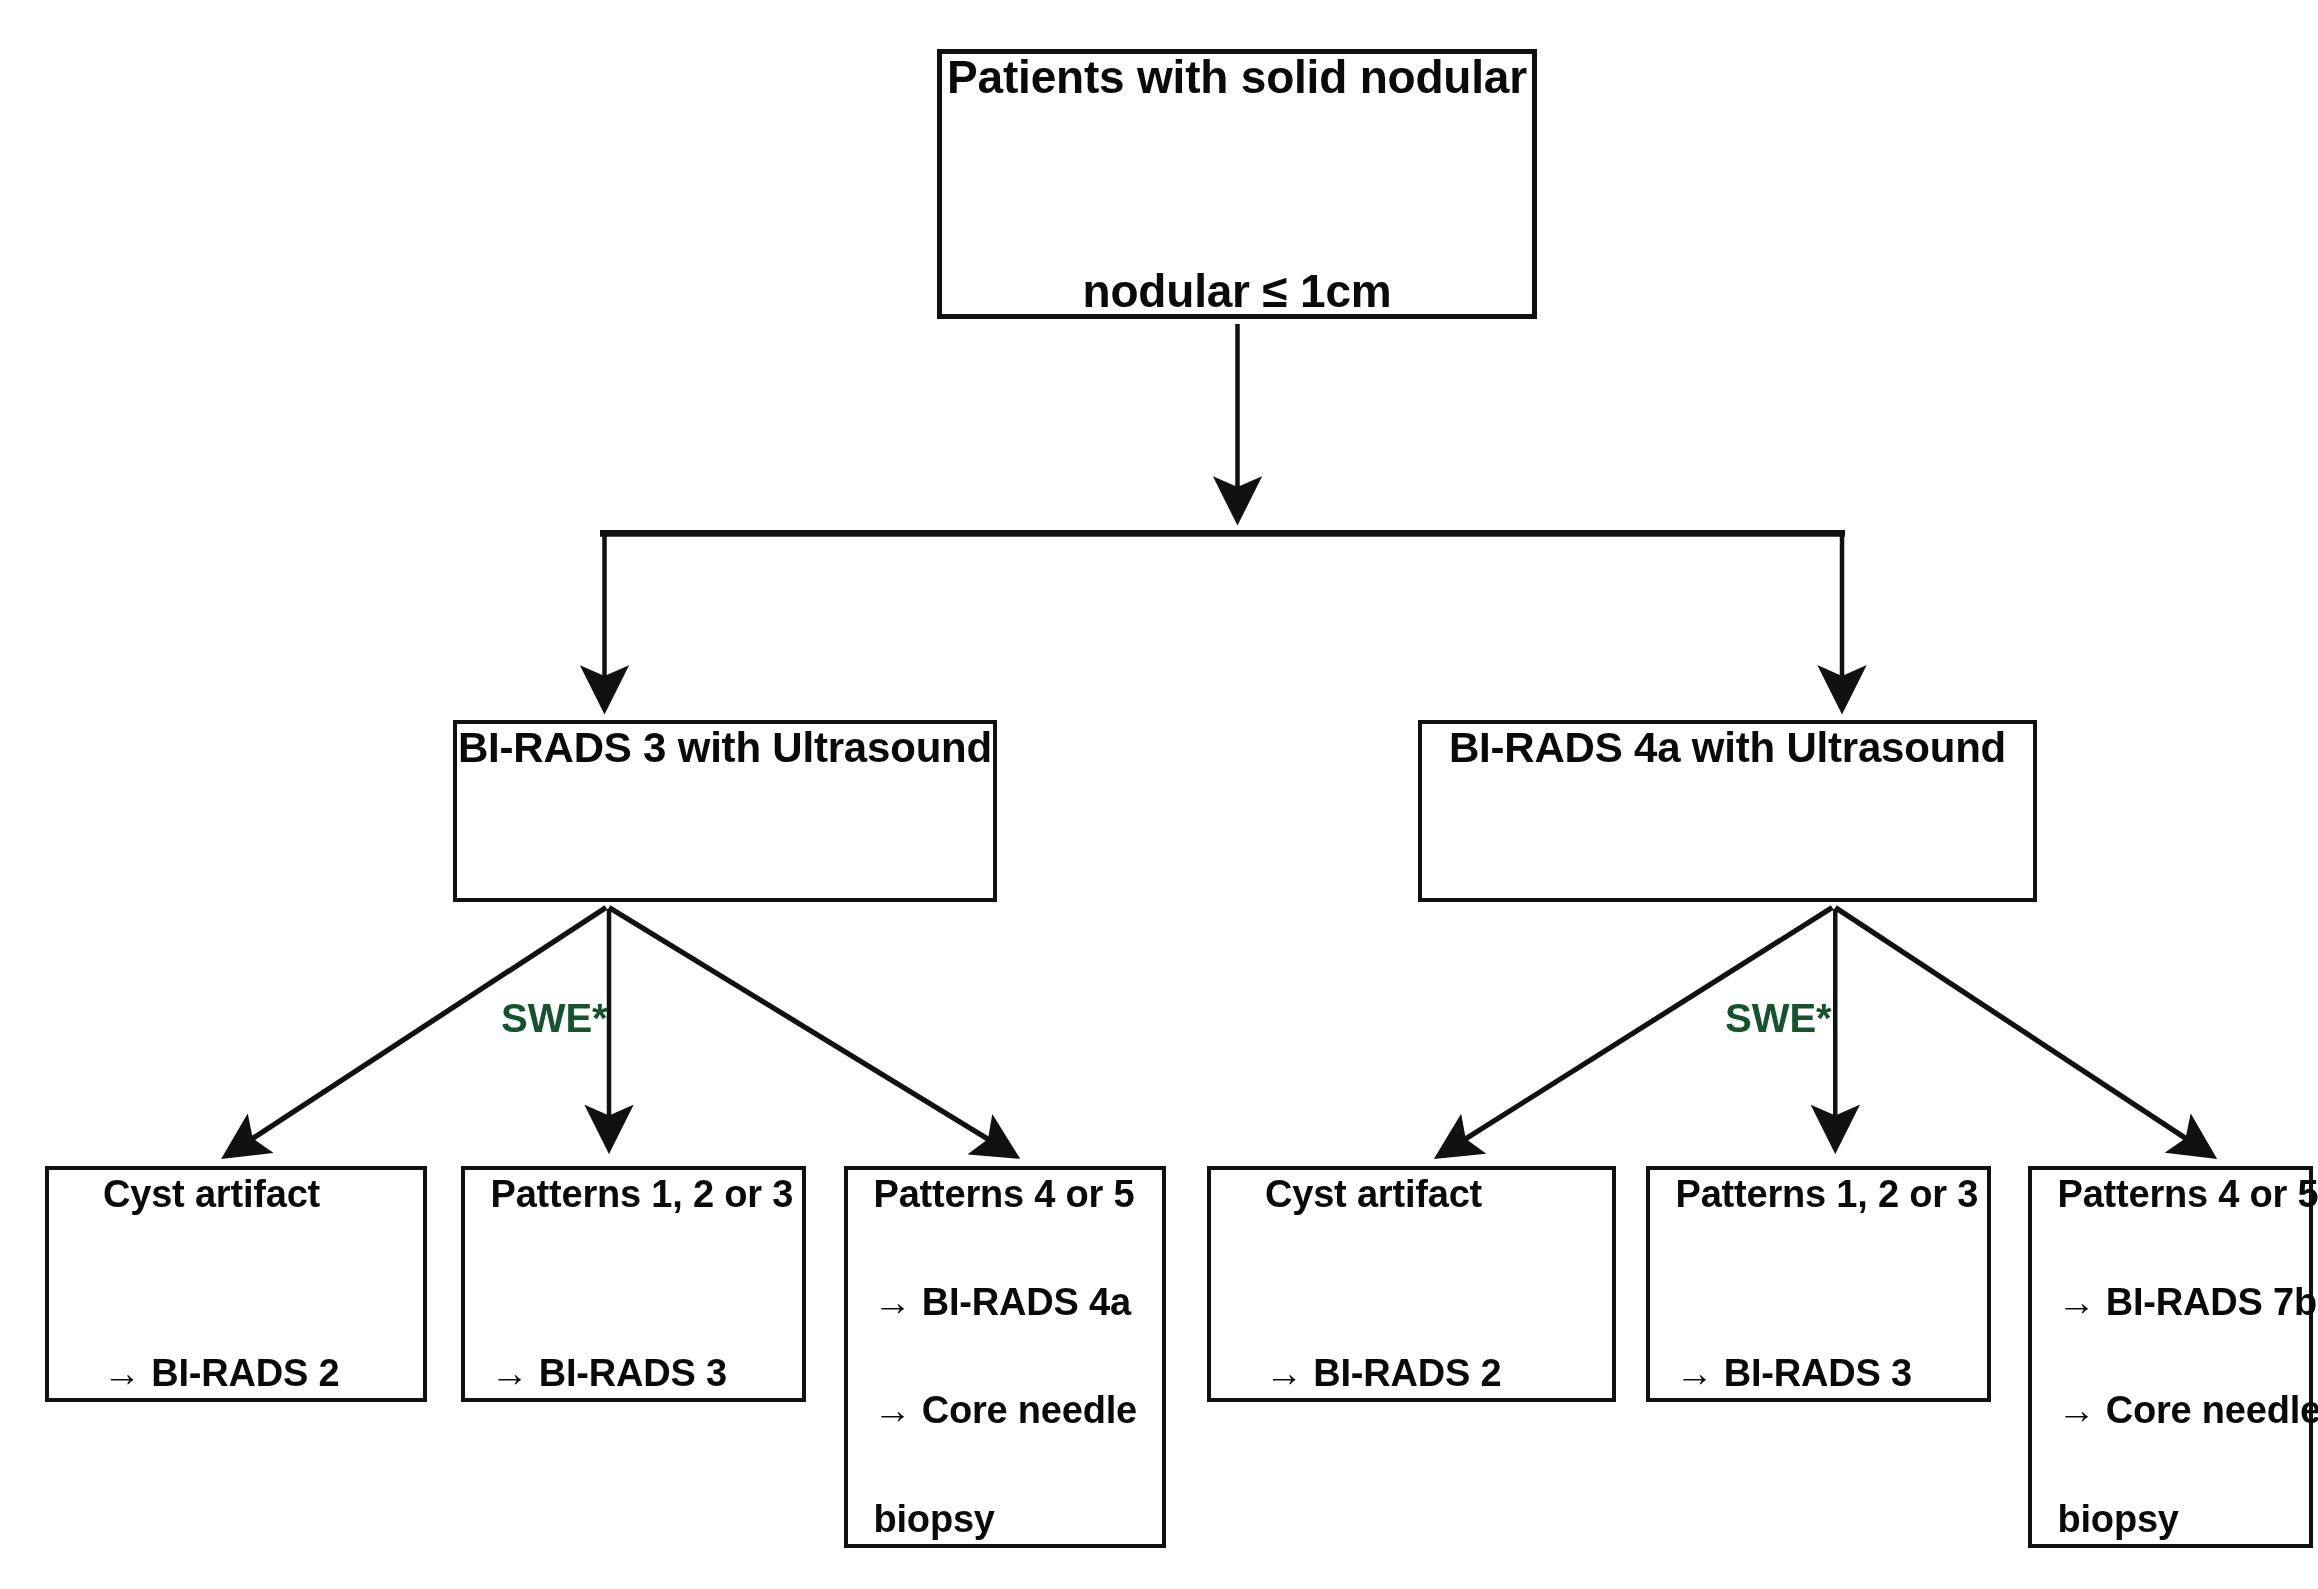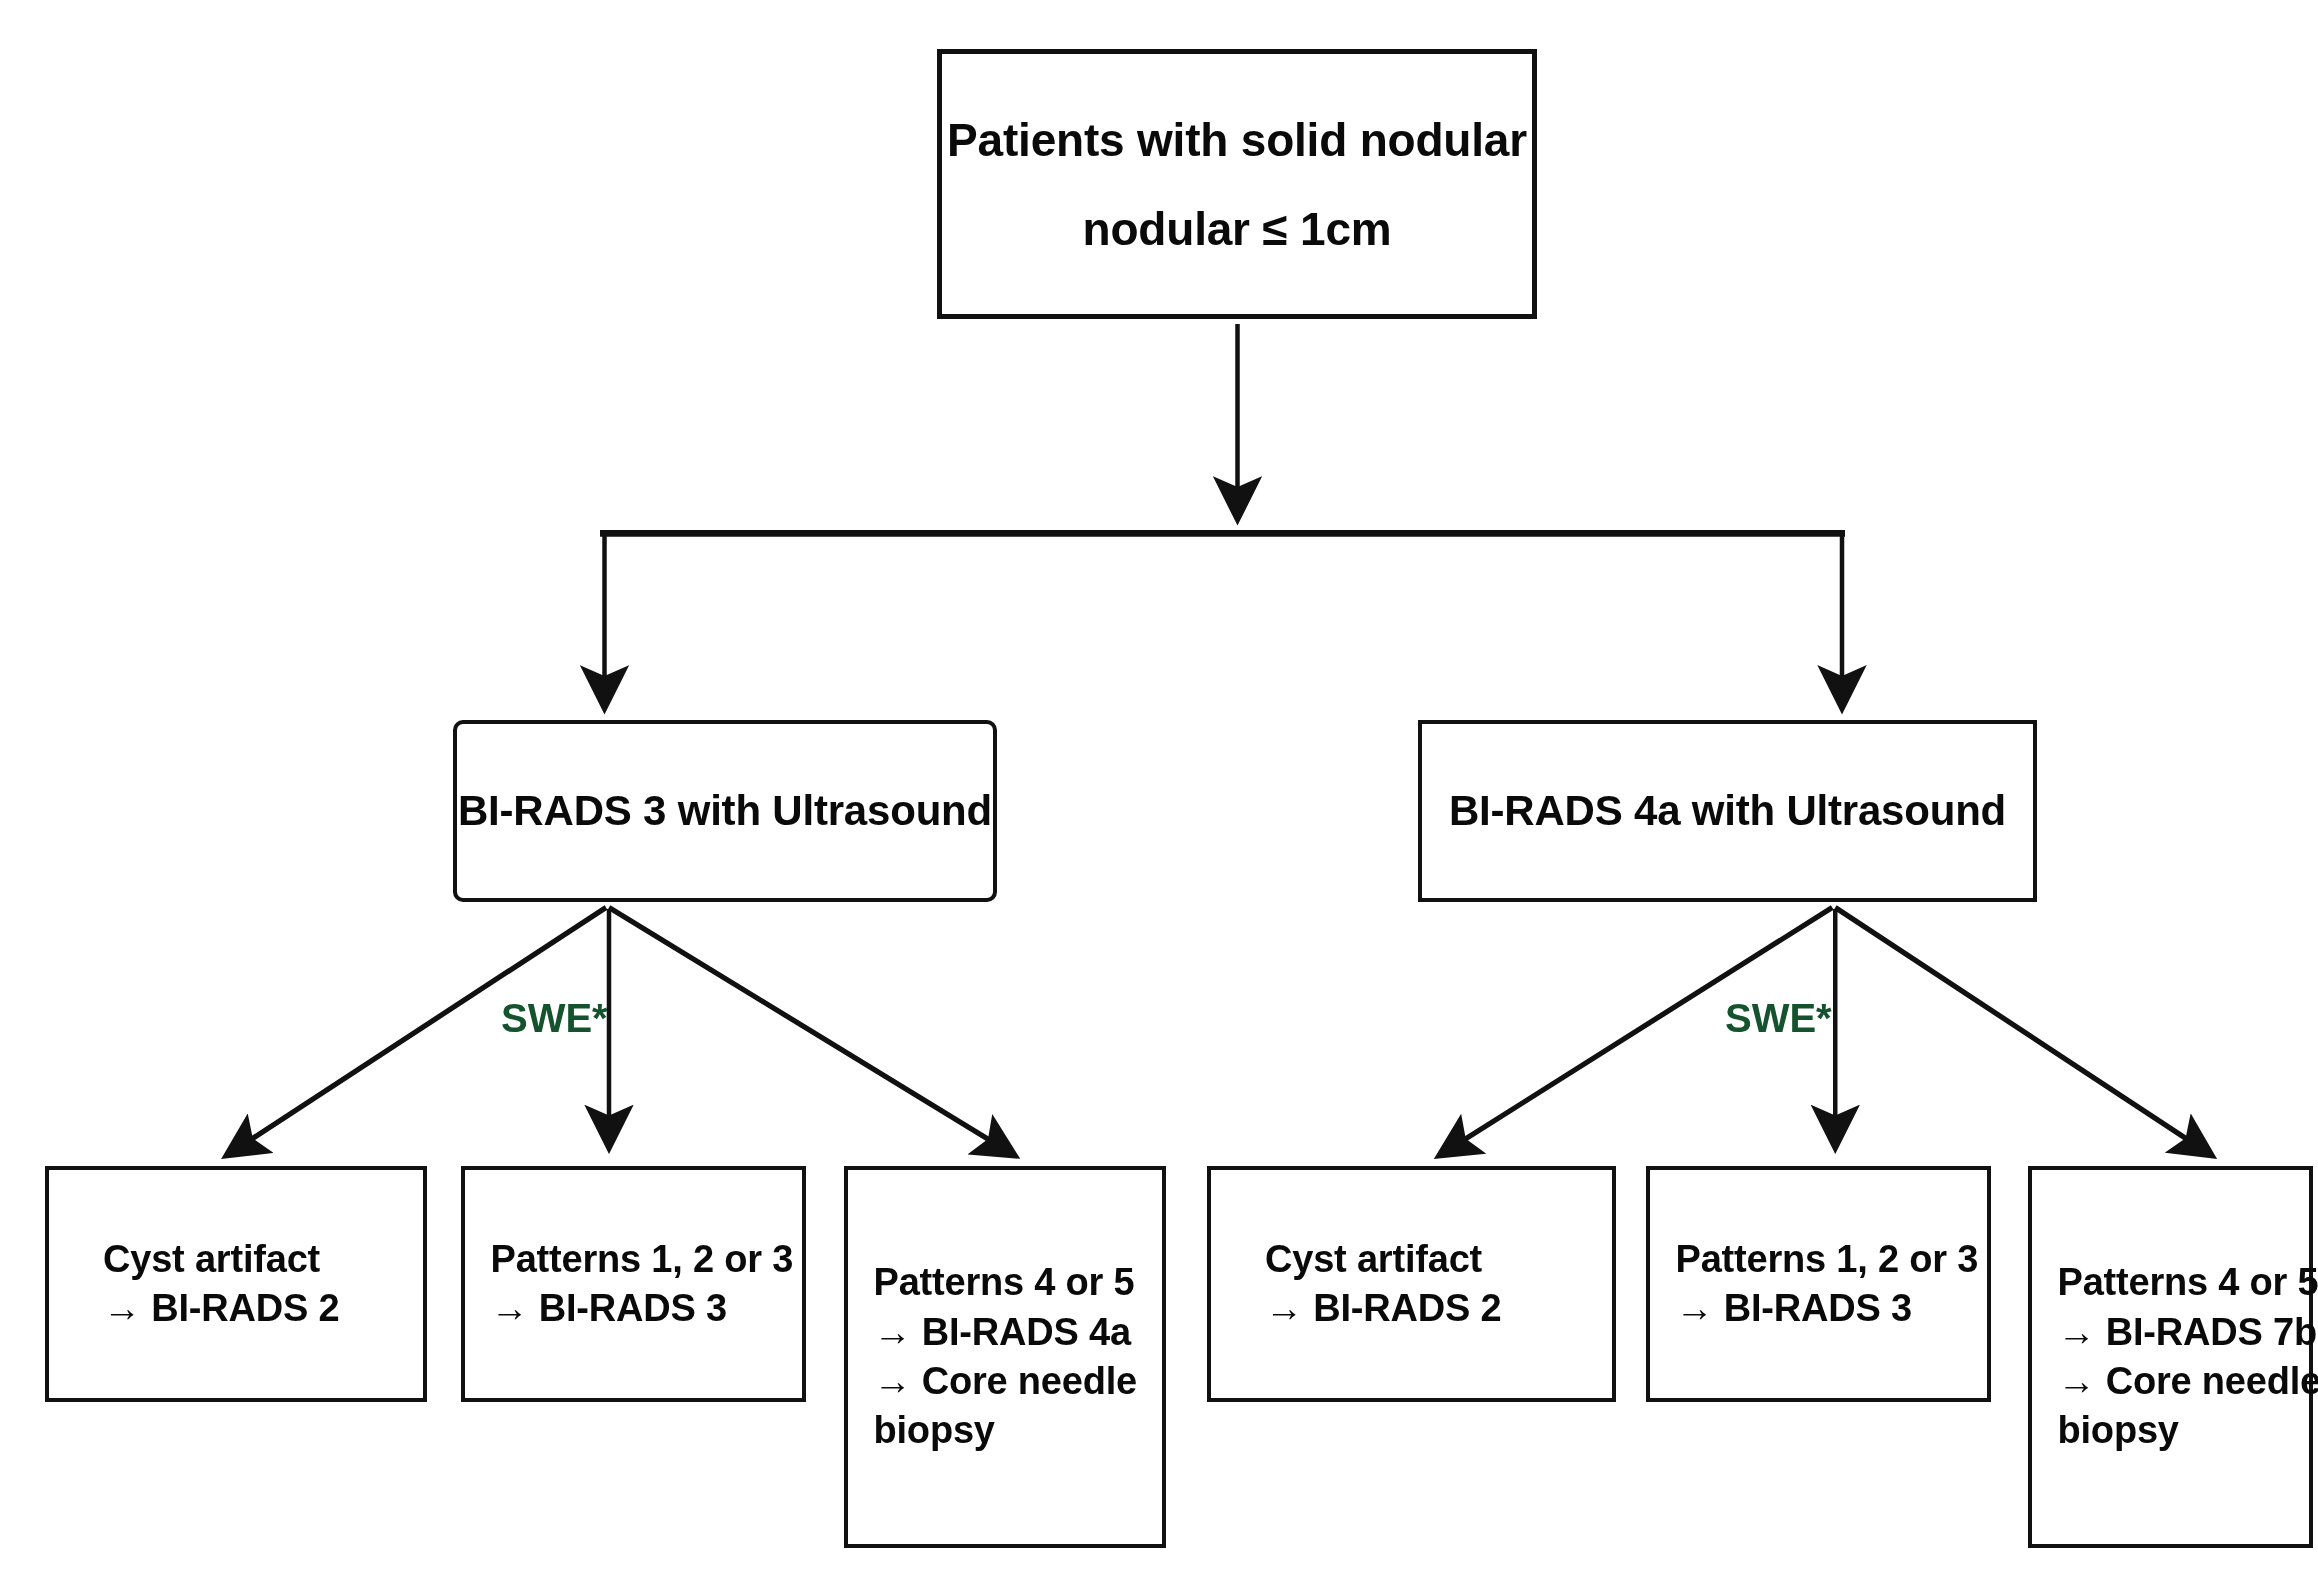--- a/index.html
+++ b/index.html
@@ -7,33 +7,33 @@
   #canvas{position:relative;width:2319px;height:1590px;background:#fff;overflow:hidden;}
   svg.connectors{position:absolute;left:0;top:0;width:2319px;height:1590px;pointer-events:none;}
 
   .node{
     position:absolute;
     box-sizing:border-box;
     background:#ffffff;
     border:4.5px solid #111111;
     display:flex;
     flex-direction:column;
-    justify-content:center;
+    justify-content:space-between;
   }
   .node.center{align-items:center;text-align:center;}
   .node.left{align-items:flex-start;text-align:left;}
   .node .line{display:block;white-space:nowrap;font-weight:700;color:#0a0a0a;letter-spacing:-0.2px;}
 
   
   #node-root{left:937px;top:49px;width:600px;height:270px;border-width:5.2px;}
   #node-root .line{font-size:46px;line-height:1.0;}
   #node-root .line.l1{margin-bottom:43px;}
 
   
-  #node-mid-left{left:453px;top:720px;width:544px;height:182px;border-radius:10px;}
+  #node-mid-left{left:453px;top:720px;width:544px;height:182px;}
   #node-mid-right{left:1418px;top:720px;width:619px;height:182px;}
   .midbox .line{font-size:42px;font-weight:700;}
 
   
   .leaf{padding:0 0 0 25.5px;}
   .leaf .line{font-size:38px;line-height:1.30;font-weight:700;}
 
   #node-l1{left:45px;top:1166px;width:382px;height:236px;}
   #node-l2{left:461px;top:1166px;width:345px;height:236px;}
   #node-l3{left:844px;top:1166px;width:322px;height:382px;}

